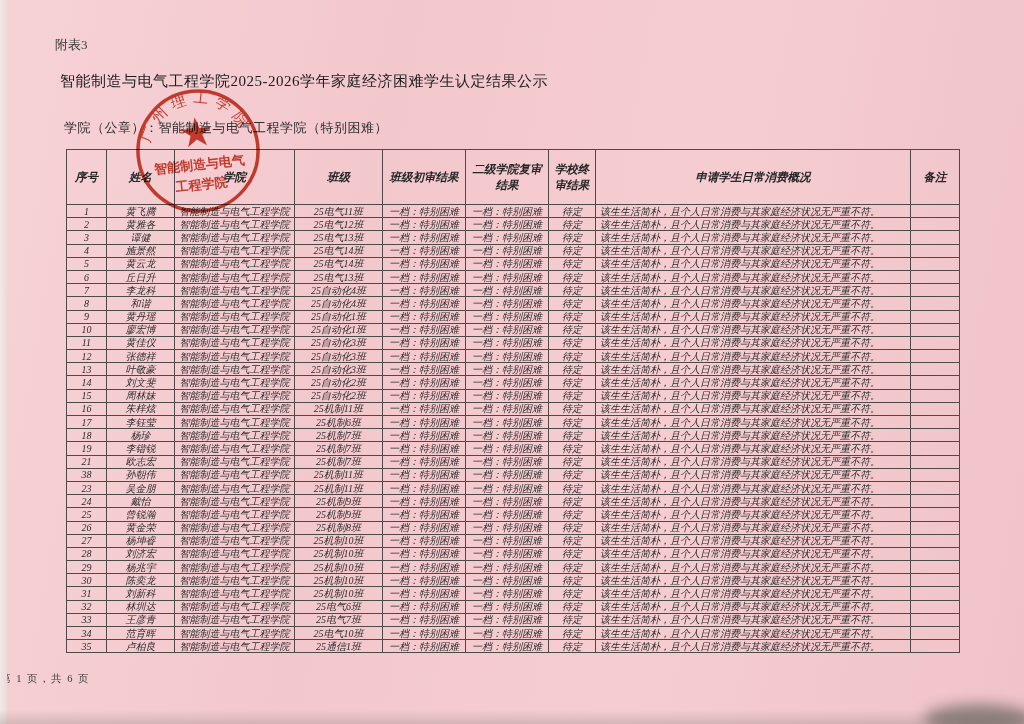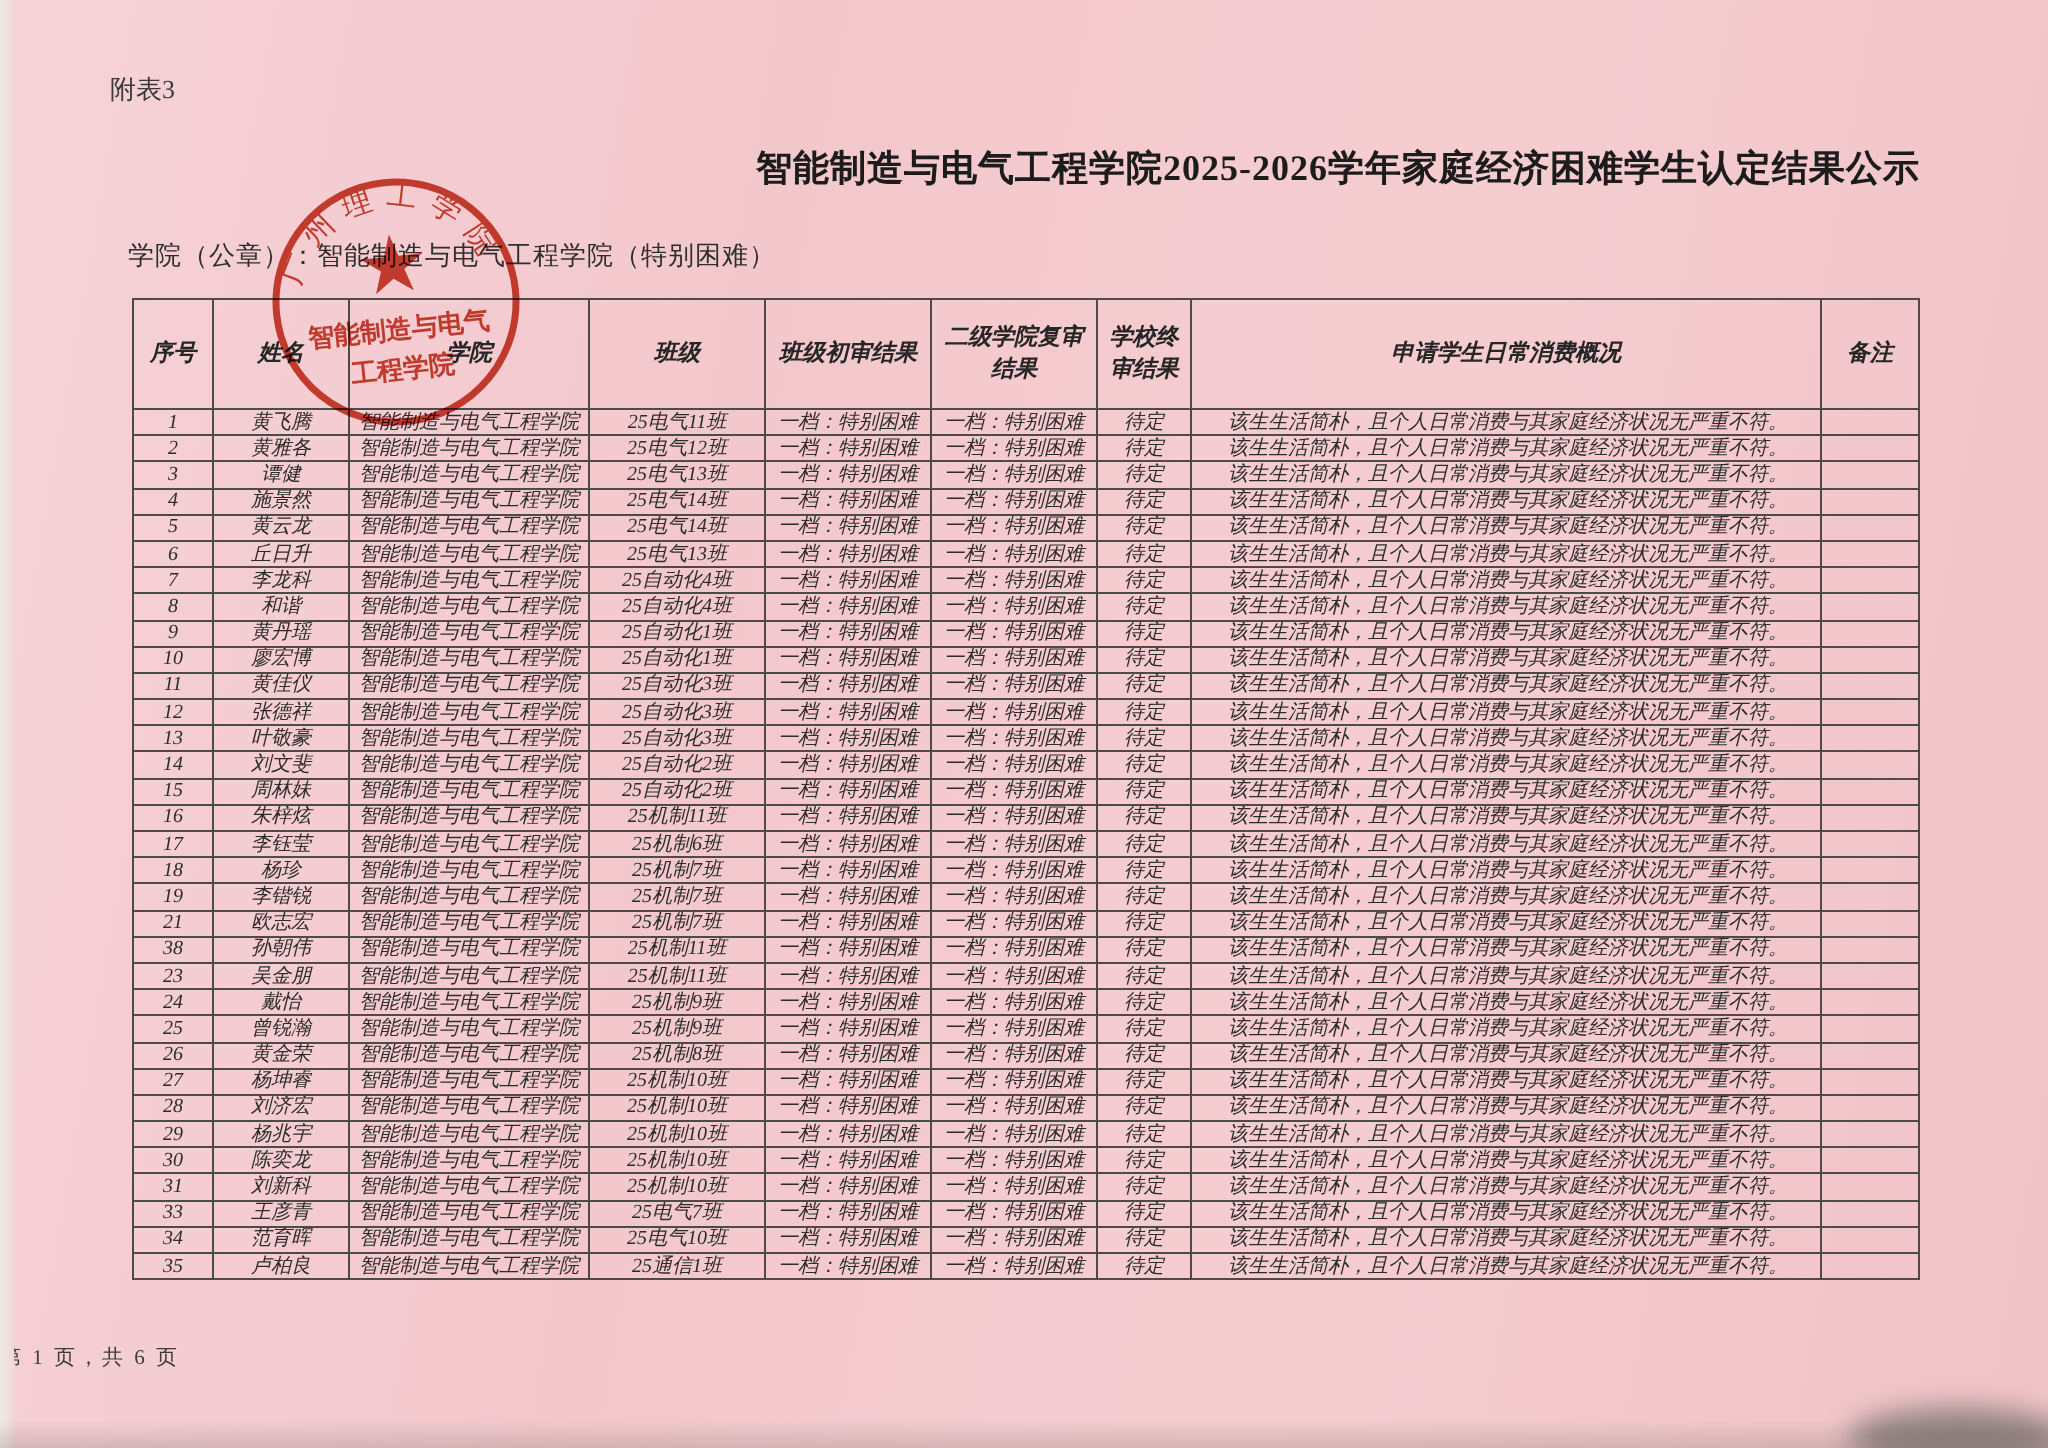--- a/index.html
+++ b/index.html
@@ -24,21 +24,21 @@
   .corner-shadow{
     position:absolute;right:-10px;bottom:-10px;width:110px;height:30px;
     background:#6f6a64;border-radius:50%;filter:blur(7px);opacity:.75;
   }
   .appendix{
     position:absolute;left:55px;top:36px;
     font-size:13px;color:#3a3a3a;
   }
   .title{
     position:absolute;left:60px;right:64px;top:72px;
-    text-align:right;font-size:18px;font-weight:bold;color:#1c1c1c;
+    text-align:left;font-size:15px;font-weight:normal;color:#1c1c1c;
     letter-spacing:.5px;white-space:nowrap;
   }
   .subtitle{
     position:absolute;left:64px;top:119px;
     font-size:13px;color:#2e2e2e;letter-spacing:.5px;
   }
   .table-wrap{position:absolute;left:66px;top:149px;font-style:italic;}
   table.results{
     border-collapse:collapse;table-layout:fixed;width:893px;
     color:#2c2c2c;
@@ -47,21 +47,21 @@
     border:1px solid #4e4a48;overflow:hidden;
   }
   table.results th{
     height:52px;font-size:11.5px;font-weight:600;line-height:1.4;
     padding:1px 2px;text-align:center;color:#262626;
   }
   table.results td{
     height:12.2px;font-size:10px;line-height:11px;padding:0 2px;
     text-align:center;white-space:nowrap;
   }
-  table.results td.left{text-align:center;padding-left:4px;}
+  table.results td.left{text-align:left;padding-left:4px;}
   .footer{
     position:absolute;left:0;top:672px;width:100%;
     text-align:left;font-size:10.5px;color:#3a3a3a;letter-spacing:1.5px;
   }
   .seal{
     position:absolute;left:134px;top:87px;width:128px;height:128px;
     transform:rotate(-6deg);
     mix-blend-mode:multiply;opacity:.93;pointer-events:none;
   }
 </style>
@@ -427,20 +427,31 @@
             <td>刘新科</td>
             <td>智能制造与电气工程学院</td>
             <td>25机制10班</td>
             <td>一档：特别困难</td>
             <td>一档：特别困难</td>
             <td>待定</td>
             <td class="left">该生生活简朴，且个人日常消费与其家庭经济状况无严重不符。</td>
             <td></td>
           </tr>
           <tr>
+            <td>32</td>
+            <td>林圳达</td>
+            <td>智能制造与电气工程学院</td>
+            <td>25电气6班</td>
+            <td>一档：特别困难</td>
+            <td>一档：特别困难</td>
+            <td>待定</td>
+            <td class="left">该生生活简朴，且个人日常消费与其家庭经济状况无严重不符。</td>
+            <td></td>
+          </tr>
+          <tr>
             <td>33</td>
             <td>王彦青</td>
             <td>智能制造与电气工程学院</td>
             <td>25电气7班</td>
             <td>一档：特别困难</td>
             <td>一档：特别困难</td>
             <td>待定</td>
             <td class="left">该生生活简朴，且个人日常消费与其家庭经济状况无严重不符。</td>
             <td></td>
           </tr>

